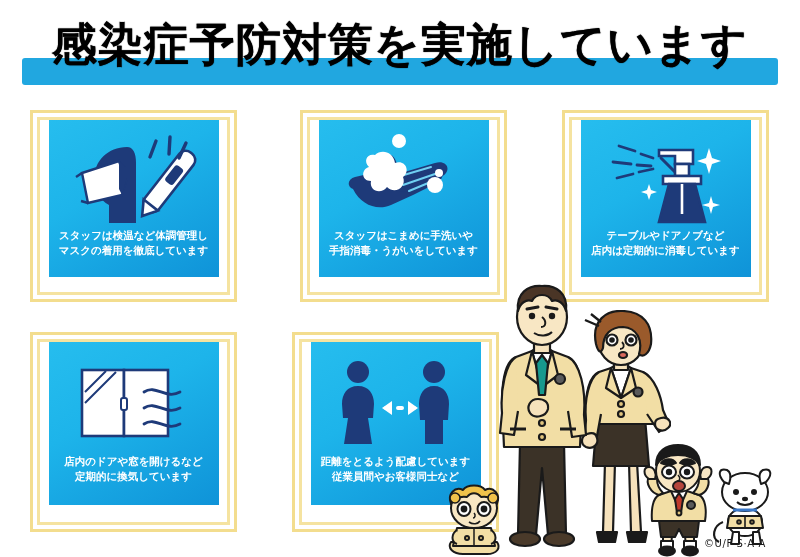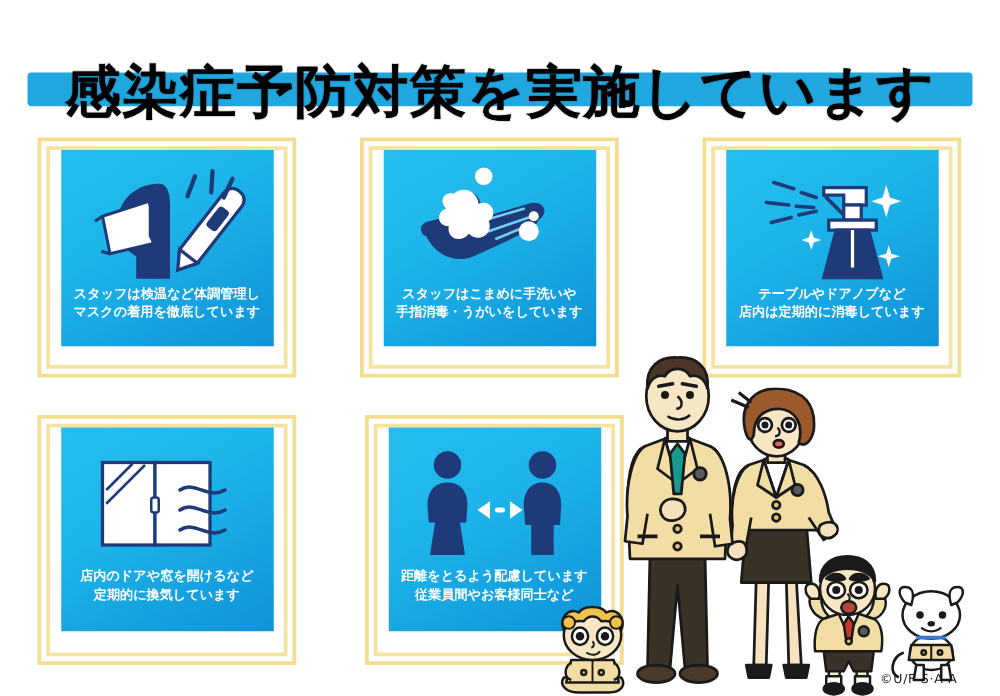--- a/index.html
+++ b/index.html
@@ -41,21 +41,20 @@
     top: 0;
     width: 800px;
     text-align: center;
     font-size: 45px;
     line-height: 62px;
     font-weight: bold;
     color: #000000;
     letter-spacing: 1px;
     white-space: nowrap;
     text-shadow: 0 0 1px #000;
-    margin-top: 29px;
   }
 
   
   .frame {
     position: absolute;
     background: #ffffff;
     border: 3px solid #f3dd8e;
     box-sizing: border-box;
     padding: 4px;
   }
@@ -89,21 +88,21 @@
     font-weight: bold;
     font-size: 10.5px;
     line-height: 15px;
     text-align: center;
     letter-spacing: 0px;
     white-space: nowrap;
   }
 
   
   #frame-1 { left: 30px;  top: 110px; width: 207px; height: 192px; }
-  #frame-2 { left: 288px; top: 110px; width: 207px; height: 192px; }
+  #frame-2 { left: 300px; top: 110px; width: 207px; height: 192px; }
   #frame-3 { left: 562px; top: 110px; width: 207px; height: 192px; }
   
   #frame-4 { left: 30px;  top: 332px; width: 207px; height: 200px; }
   #frame-5 { left: 292px; top: 332px; width: 207px; height: 200px; }
 
   #panel-1, #panel-2, #panel-3 { width: 170px; height: 157px; padding-top: 12px; }
   #panel-4, #panel-5 { width: 170px; height: 163px; padding-top: 12px; }
 
   #panel-1 .panel-art, #panel-2 .panel-art, #panel-3 .panel-art { height: 96px; }
   #panel-4 .panel-art, #panel-5 .panel-art { height: 100px; }

